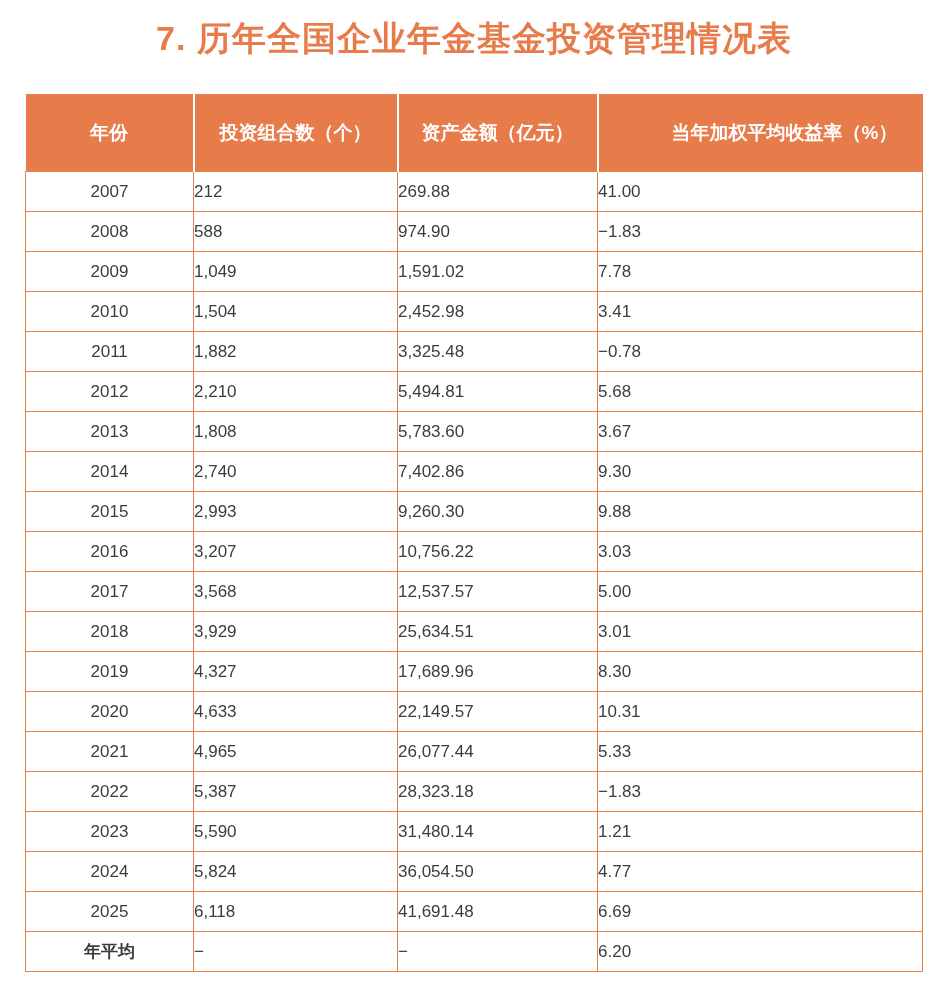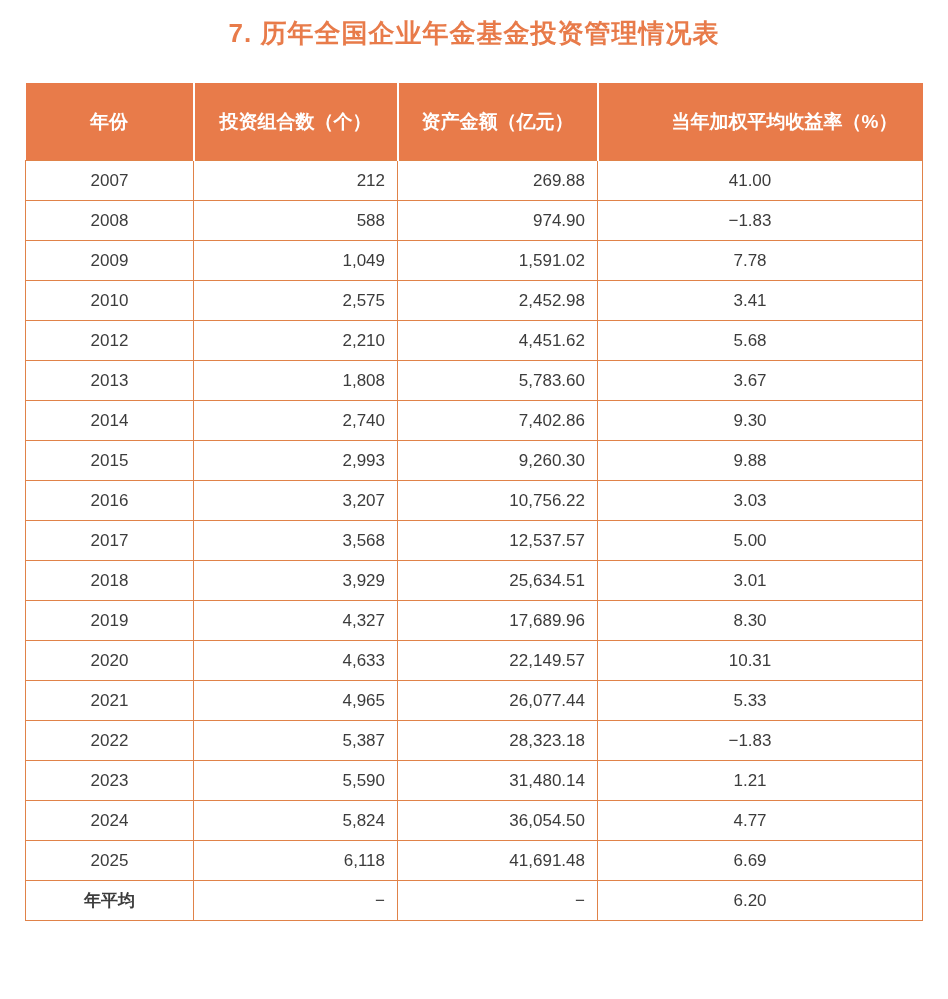--- a/index.html
+++ b/index.html
@@ -11,21 +11,21 @@
   .page {
     position: relative;
     width: 948px;
     height: 999px;
     background: #ffffff;
     overflow: hidden;
   }
   .title {
     margin: 16px 0 0 0;
     text-align: center;
-    font-size: 26px;
+    font-size: 34px;
     font-weight: bold;
     color: #e87b4a;
     letter-spacing: 1px;
   }
   table.annuity-table {
     border-collapse: collapse;
     table-layout: fixed;
     width: 897px;
     margin: 32px 0 0 25px;
   }
@@ -51,25 +51,25 @@
     border: 1px solid #e08249;
     font-size: 17px;
     color: #3c3c3c;
     vertical-align: middle;
     background: #ffffff;
   }
   .annuity-table td.year-cell {
     text-align: center;
   }
   .annuity-table td.num-cell {
-    text-align: right;
+    text-align: left;
     padding-right: 12px;
   }
   .annuity-table td.rate-cell {
-    text-align: center;
+    text-align: left;
     padding-right: 20px;
   }
   .annuity-table tr.avg-row td.year-cell {
     font-weight: bold;
   }
 </style>
 </head>
 <body>
 
 <div class="page">
@@ -105,28 +105,34 @@
         <td class="rate-cell">−1.83</td>
       </tr>
       <tr>
         <td class="year-cell">2009</td>
         <td class="num-cell">1,049</td>
         <td class="num-cell">1,591.02</td>
         <td class="rate-cell">7.78</td>
       </tr>
       <tr>
         <td class="year-cell">2010</td>
-        <td class="num-cell">2,575</td>
+        <td class="num-cell">1,504</td>
         <td class="num-cell">2,452.98</td>
         <td class="rate-cell">3.41</td>
       </tr>
       <tr>
+        <td class="year-cell">2011</td>
+        <td class="num-cell">1,882</td>
+        <td class="num-cell">3,325.48</td>
+        <td class="rate-cell">−0.78</td>
+      </tr>
+      <tr>
         <td class="year-cell">2012</td>
         <td class="num-cell">2,210</td>
-        <td class="num-cell">4,451.62</td>
+        <td class="num-cell">5,494.81</td>
         <td class="rate-cell">5.68</td>
       </tr>
       <tr>
         <td class="year-cell">2013</td>
         <td class="num-cell">1,808</td>
         <td class="num-cell">5,783.60</td>
         <td class="rate-cell">3.67</td>
       </tr>
       <tr>
         <td class="year-cell">2014</td>

